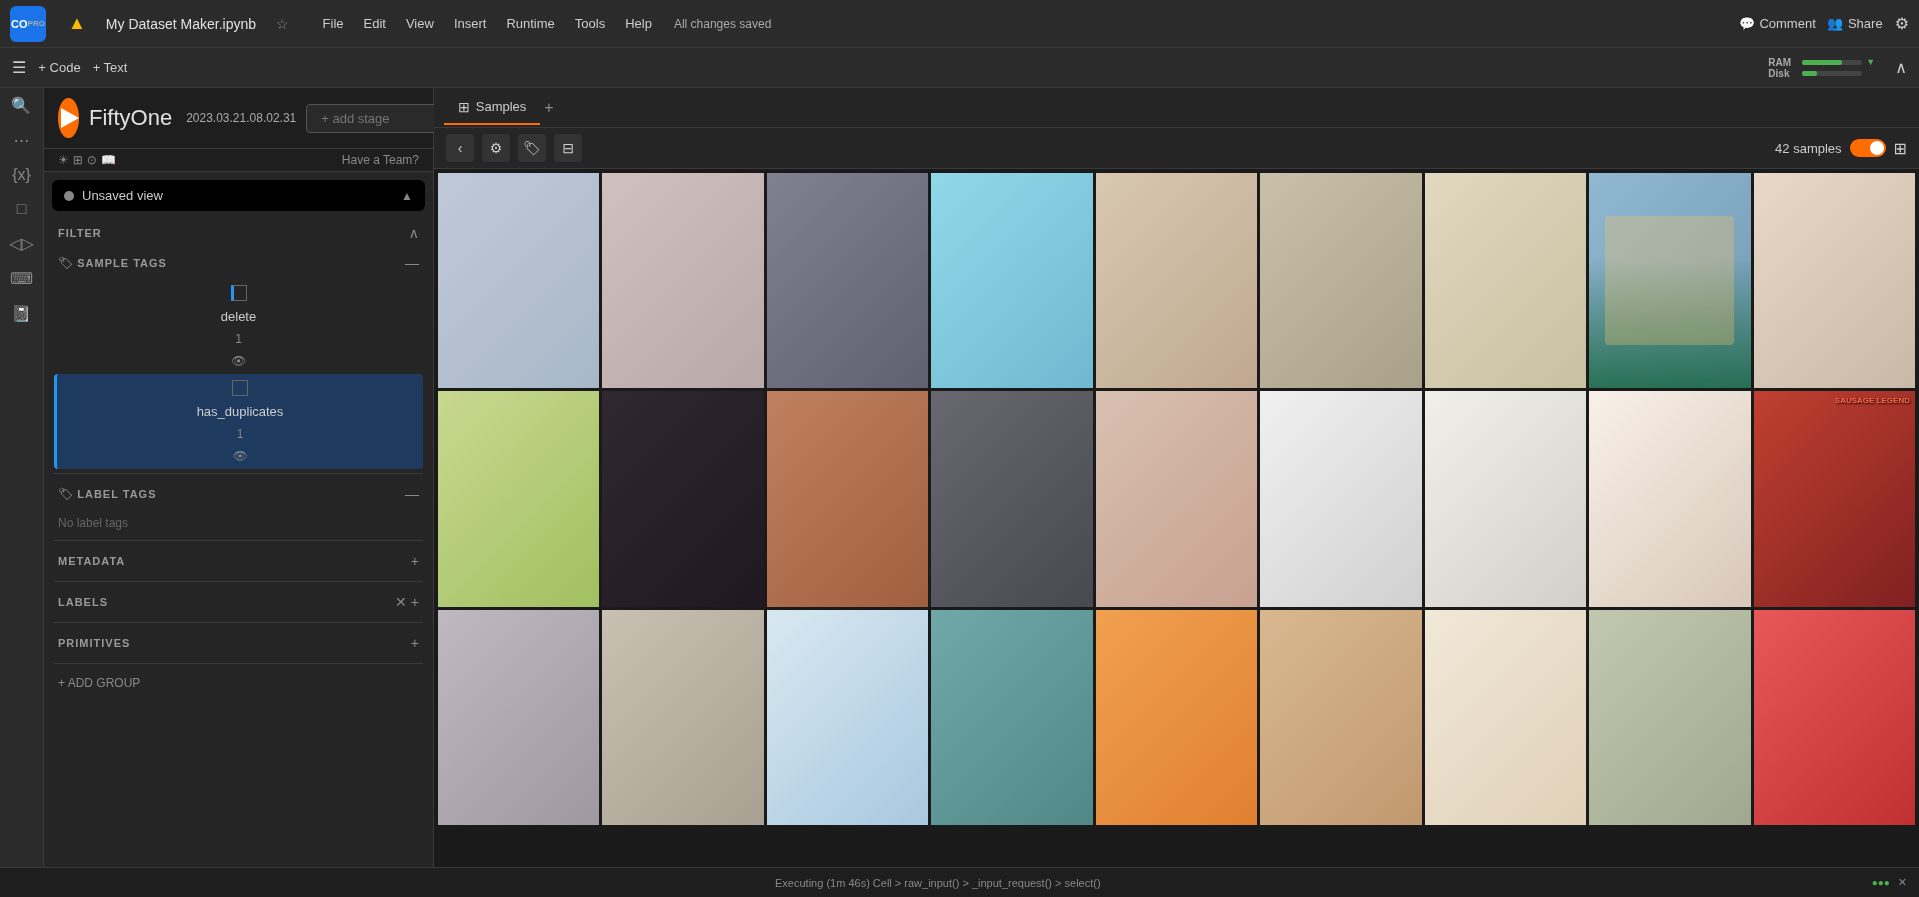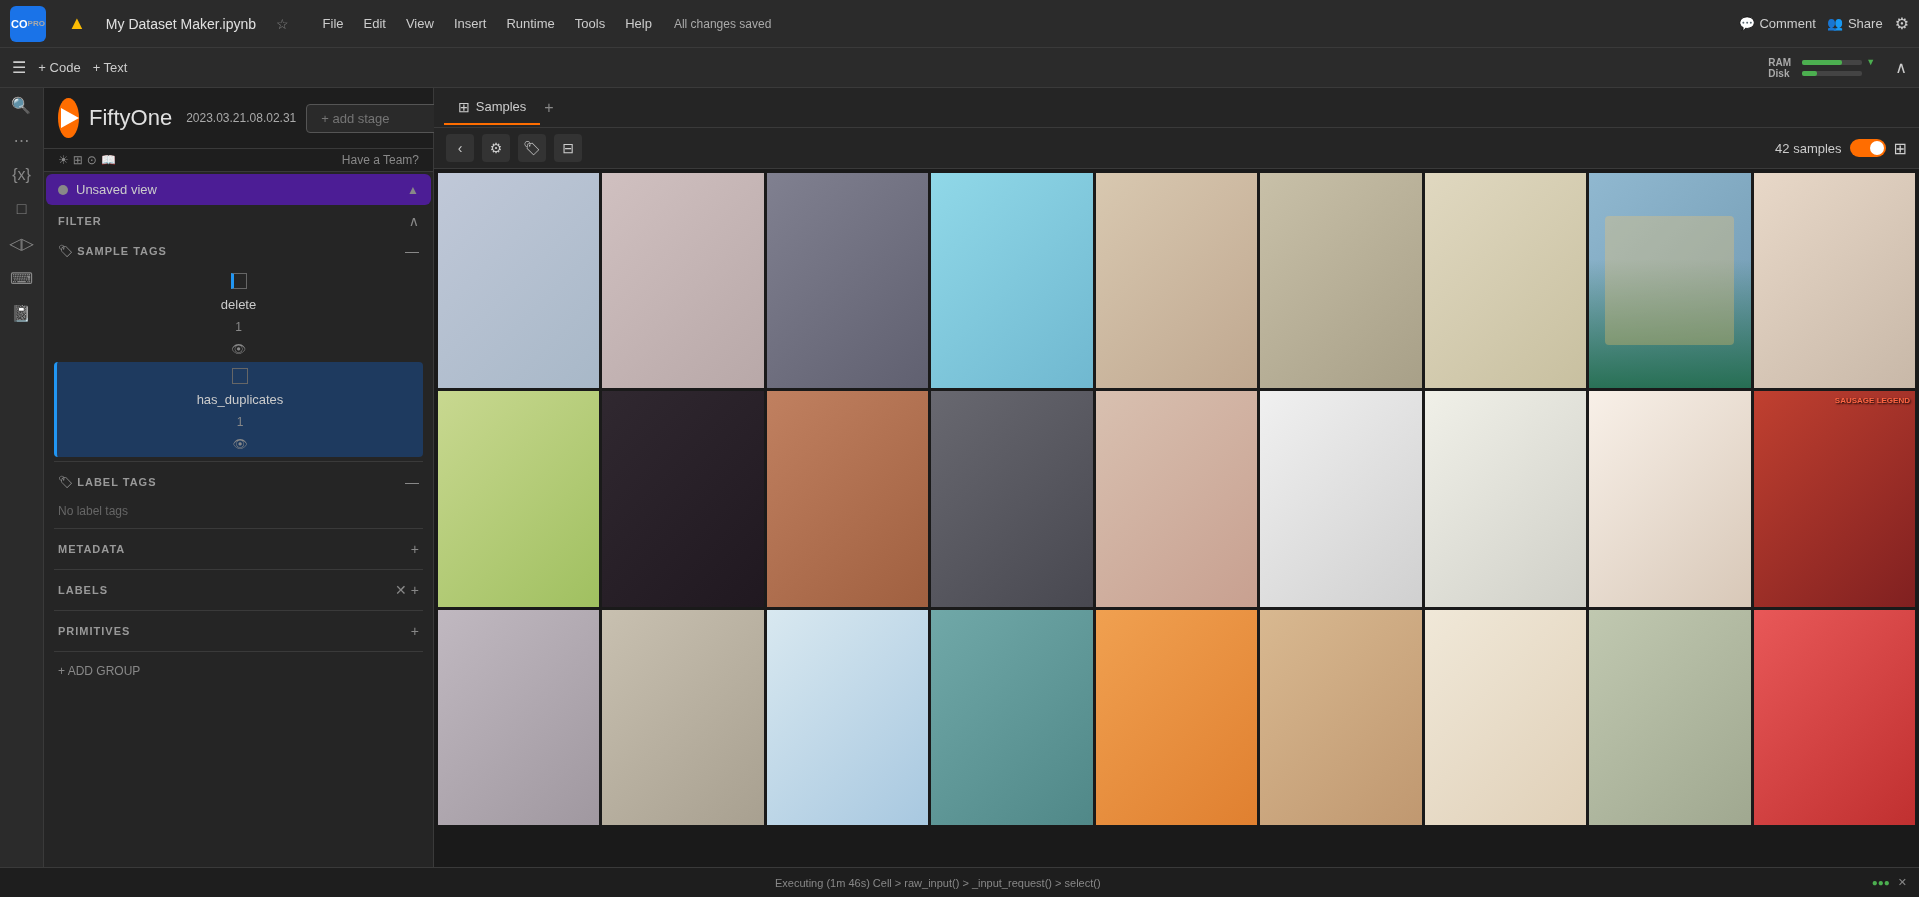--- a/index.html
+++ b/index.html
@@ -48,21 +48,21 @@
     .fo-logo-inner { width: 0; height: 0; border-top: 10px solid transparent; border-bottom: 10px solid transparent; border-left: 18px solid white; margin-left: 3px; }
     .fo-title { color: #e0e0e0; font-size: 22px; font-weight: 400; }
     .fo-date { color: #aaa; font-size: 12px; margin-left: 4px; }
     .fo-input { background: #2a2a2a; border: 1px solid #555; color: #ccc; padding: 6px 14px; border-radius: 4px; font-size: 13px; margin-left: auto; cursor: pointer; }
     .fo-close { color: #888; font-size: 16px; cursor: pointer; margin-left: 8px; }
     .fo-help { color: #888; font-size: 16px; cursor: pointer; margin-left: 4px; }
     .fo-right-icons { display: flex; gap: 8px; color: #888; font-size: 14px; margin-left: 10px; }
 
     
     .filter-panel { padding: 0; flex: 1; overflow-y: auto; }
-    .view-selector { margin: 2px; background: #4c1d95; border-radius: 6px; padding: 8px 12px; display: flex; align-items: center; gap: 8px; cursor: pointer; }
+    .view-selector { margin: 8px; background: #000000; border-radius: 6px; padding: 8px 12px; display: flex; align-items: center; gap: 8px; cursor: pointer; }
     .view-dot { width: 10px; height: 10px; background: #888; border-radius: 50%; }
     .view-label { color: #ccc; font-size: 13px; flex: 1; }
     .view-chevron { color: #888; font-size: 12px; }
 
     .filter-header { display: flex; align-items: center; padding: 6px 14px; }
     .filter-title { color: #999; font-size: 11px; font-weight: 600; letter-spacing: 1px; flex: 1; }
     .filter-collapse { color: #888; font-size: 14px; cursor: pointer; }
 
     .tag-section { padding: 0 10px; }
     .tag-row { display: flex; align-items: center; padding: 6px 8px; gap: 8px; border-radius: 4px; flex-direction: column; }

